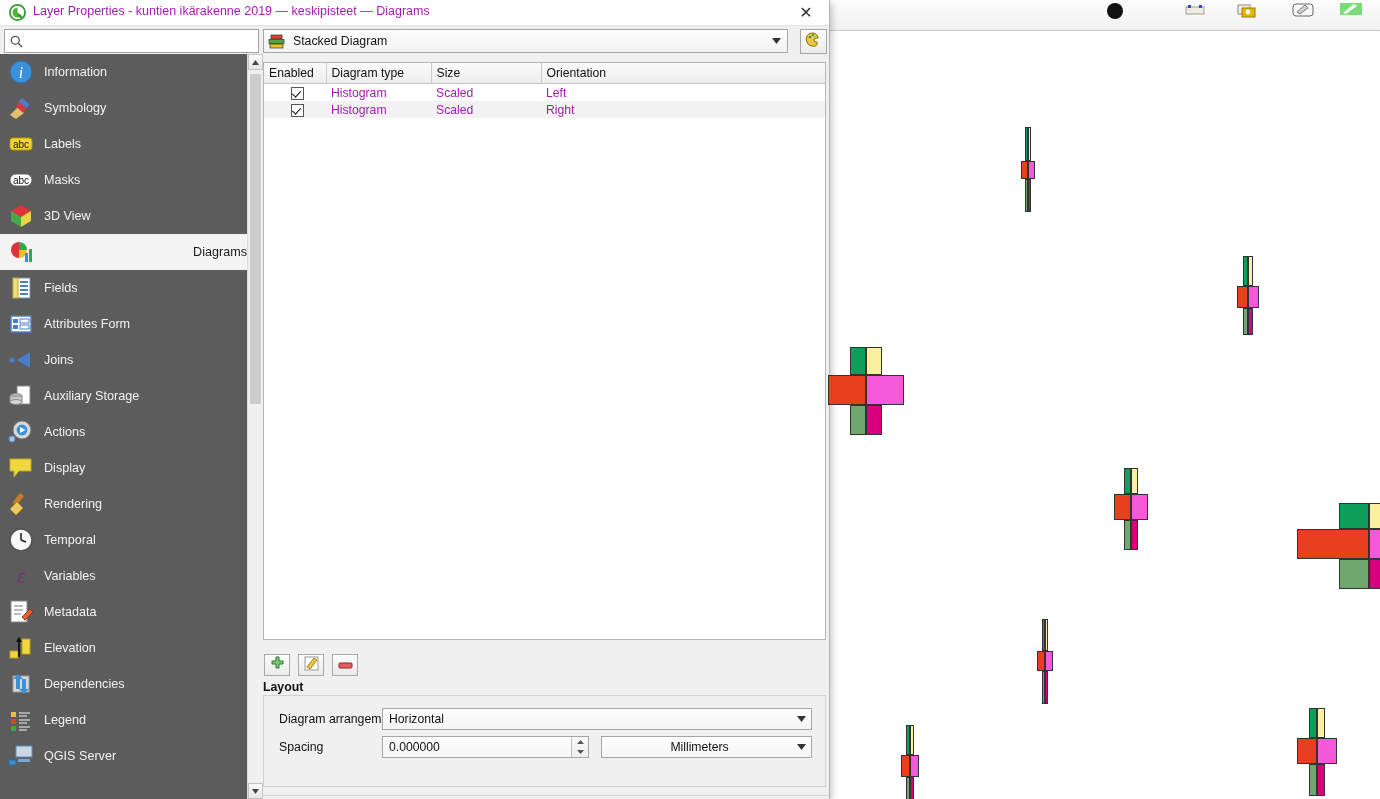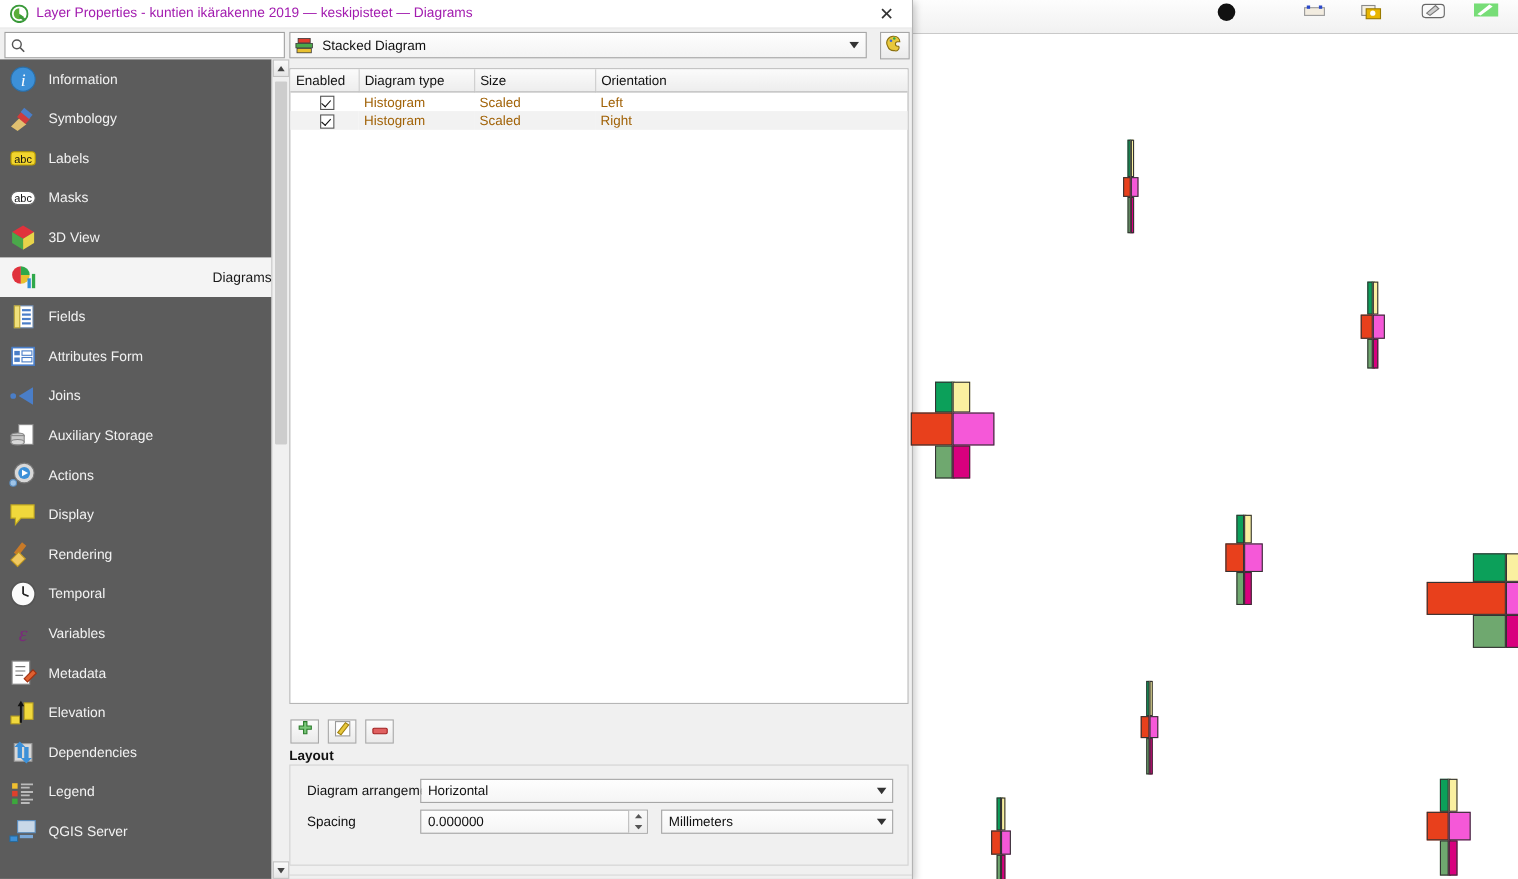--- a/index.html
+++ b/index.html
@@ -121,21 +121,21 @@
     background:#ffffff; border:1px solid #b6b6b6; box-sizing:border-box;
   }
   table.dt { width:100%; border-collapse:collapse; table-layout:fixed; }
   table.dt th {
     background:linear-gradient(#fbfbfb,#ededed);
     border-right:1px solid #ccc; border-bottom:1px solid #c4c4c4;
     font-weight:normal; font-size:12.2px; color:#111;
     text-align:left; padding:2px 0 2px 5px; height:16px;
   }
   table.dt td {
-    font-size:12.2px; color:#a16207; padding:1px 0 1px 5px; height:15px;
+    font-size:12.2px; color:#a21caf; padding:1px 0 1px 5px; height:15px;
     border:0;
   }
   tr.row-alt td { background:#f2f2f2; }
   .cbx {
     display:inline-block; width:11px; height:11px;
     border:1px solid #555; background:#fff; position:relative; vertical-align:middle;
   }
   .cbx::after {
     content:""; position:absolute; left:2px; top:1px;
     width:4px; height:7px; border:solid #111; border-width:0 1.6px 1.6px 0;
@@ -604,21 +604,21 @@
                   <path d="M3.5 0 L7 4 L0 4 Z" fill="#555"></path>
                 </svg>
               </div>
             <div>
                 <svg width="7" height="4" viewBox="0 0 7 4">
                   <path d="M3.5 4 L0 0 L7 0 Z" fill="#555"></path>
                 </svg>
               </div>
           </span>
         </div>
-        <div class="fld" style="left:337px; top:40px; width:211px;">
+        <div class="fld" style="left:337px; top:40px; width:211px;text-align:center;">
           <span class="fld-txt">Millimeters</span>
           <span class="fld-arrow">
             <svg width="9" height="6" viewBox="0 0 9 6">
                 <path d="M0 0 L9 0 L4.5 6 Z" fill="#333"></path>
               </svg>
           </span>
         </div>
       </div>
 
       <div class="hsep"></div>

